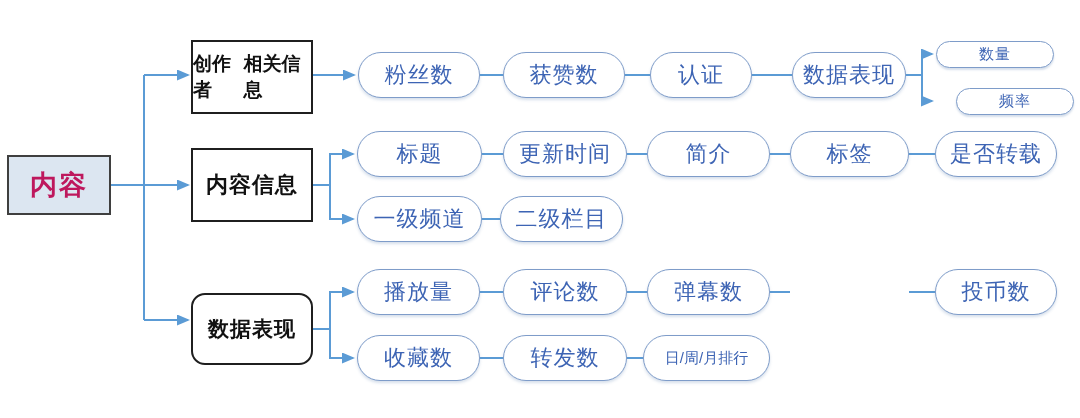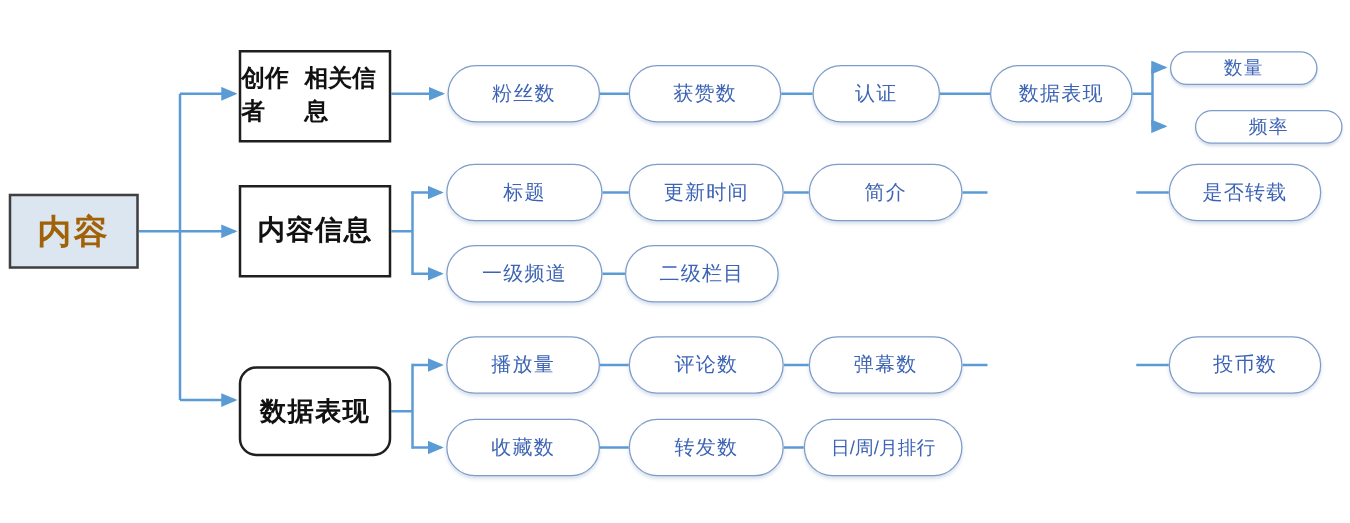--- a/index.html
+++ b/index.html
@@ -5,36 +5,36 @@
   html,body{margin:0;padding:0;background:#ffffff;}
   #stage{
     position:relative;width:1080px;height:418px;background:#ffffff;overflow:hidden;
     font-family:"Liberation Sans", sans-serif;
   }
   #wires{position:absolute;left:0;top:0;width:1080px;height:418px;}
   .rootbox{
     position:absolute;left:7px;top:155px;width:104px;height:60px;
     background:#dce6f1;border:2px solid #3f3f3f;box-sizing:border-box;
     display:flex;align-items:center;justify-content:center;
-    font-family:Liberation Sans, sans-serif;font-weight:bold;font-size:27px;color:#a16207;
+    font-family:Liberation Sans, sans-serif;font-weight:bold;font-size:27px;color:#be185d;
     letter-spacing:2px;
   }
   .catbox{
     position:absolute;background:#ffffff;border:2px solid #1f1f1f;box-sizing:border-box;
     display:flex;flex-direction:row;align-items:center;justify-content:center;
     font-family:"DejaVu Serif", serif;font-weight:bold;color:#111111;line-height:1.35;
   }
   .catbox.creator{left:191px;top:40px;width:122px;height:74px;font-size:19px;}
   .catbox.content{left:191px;top:148px;width:122px;height:74px;font-size:22px;letter-spacing:1px;}
   .catbox.data{left:191px;top:293px;width:122px;height:72px;font-size:21px;letter-spacing:1px;border-radius:14px;}
   .pill{
     position:absolute;height:46px;box-sizing:border-box;background:#ffffff;
     border:1.5px solid #7e9cc9;border-radius:23px;
     display:flex;align-items:center;justify-content:center;
-    color:#3d64b4;font-size:16px;letter-spacing:1px;
+    color:#3d64b4;font-size:22px;letter-spacing:1px;
     box-shadow:0 2px 3px rgba(120,150,190,0.30);
   }
   .pill.small{height:27px;border-radius:14px;font-size:15px;box-shadow:0 2px 2px rgba(120,150,190,0.30);}
   .pill.tight{font-size:15px;letter-spacing:0;}
 </style>
 </head>
 <body>
 
 <div id="stage">
 
@@ -97,20 +97,21 @@
   <div class="pill" style="left:358px;top:52px;width:122px;">粉丝数</div>
   <div class="pill" style="left:503px;top:52px;width:122px;">获赞数</div>
   <div class="pill" style="left:650px;top:52px;width:102px;">认证</div>
   <div class="pill" style="left:792px;top:52px;width:114px;">数据表现</div>
   <div class="pill small" style="left:936px;top:41px;width:118px;">数量</div>
   <div class="pill small" style="left:956px;top:88px;width:118px;">频率</div>
 
   <div class="pill" style="left:357px;top:131px;width:125px;">标题</div>
   <div class="pill" style="left:503px;top:131px;width:124px;">更新时间</div>
   <div class="pill" style="left:647px;top:131px;width:123px;">简介</div>
+  <div class="pill" style="left:790px;top:131px;width:119px;">标签</div>
   <div class="pill" style="left:935px;top:131px;width:122px;">是否转载</div>
 
   <div class="pill" style="left:357px;top:196px;width:125px;">一级频道</div>
   <div class="pill" style="left:500px;top:196px;width:123px;">二级栏目</div>
 
   <div class="pill" style="left:357px;top:269px;width:123px;">播放量</div>
   <div class="pill" style="left:503px;top:269px;width:124px;">评论数</div>
   <div class="pill" style="left:647px;top:269px;width:123px;">弹幕数</div>
   <div class="pill" style="left:935px;top:269px;width:122px;">投币数</div>
 

